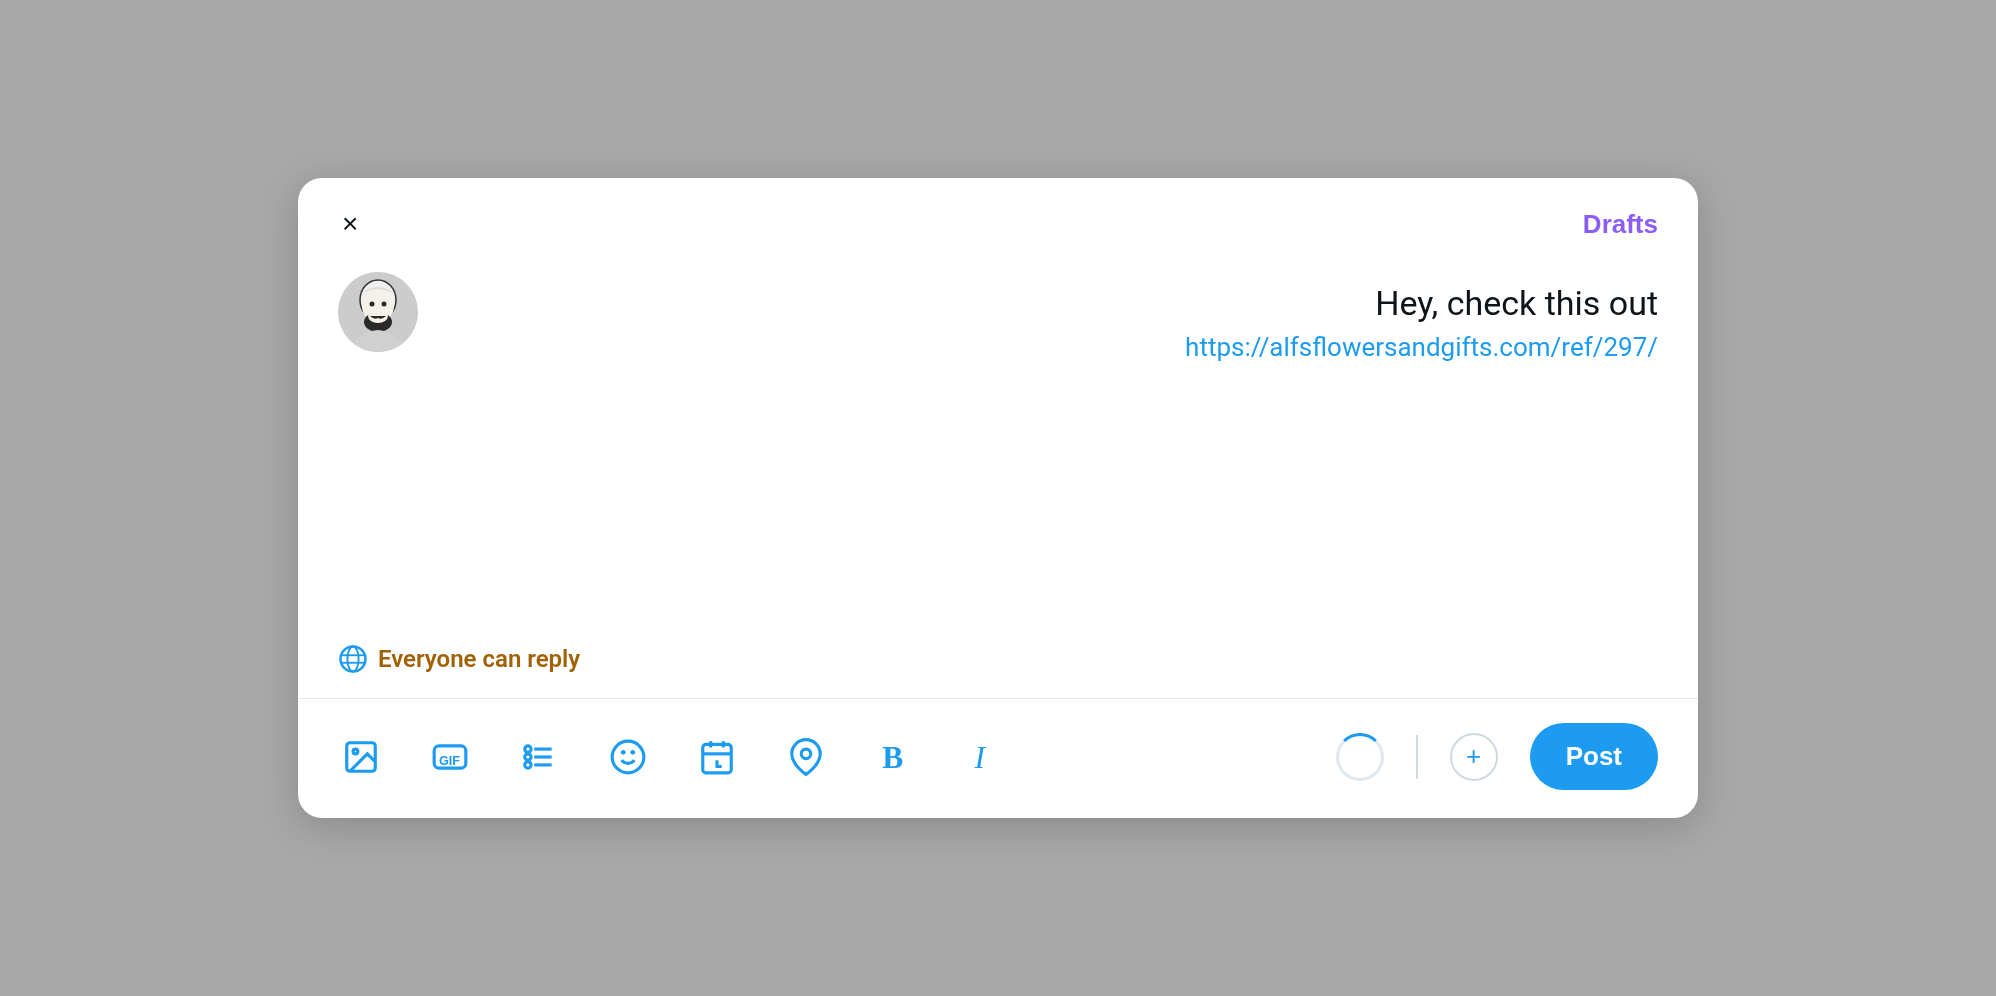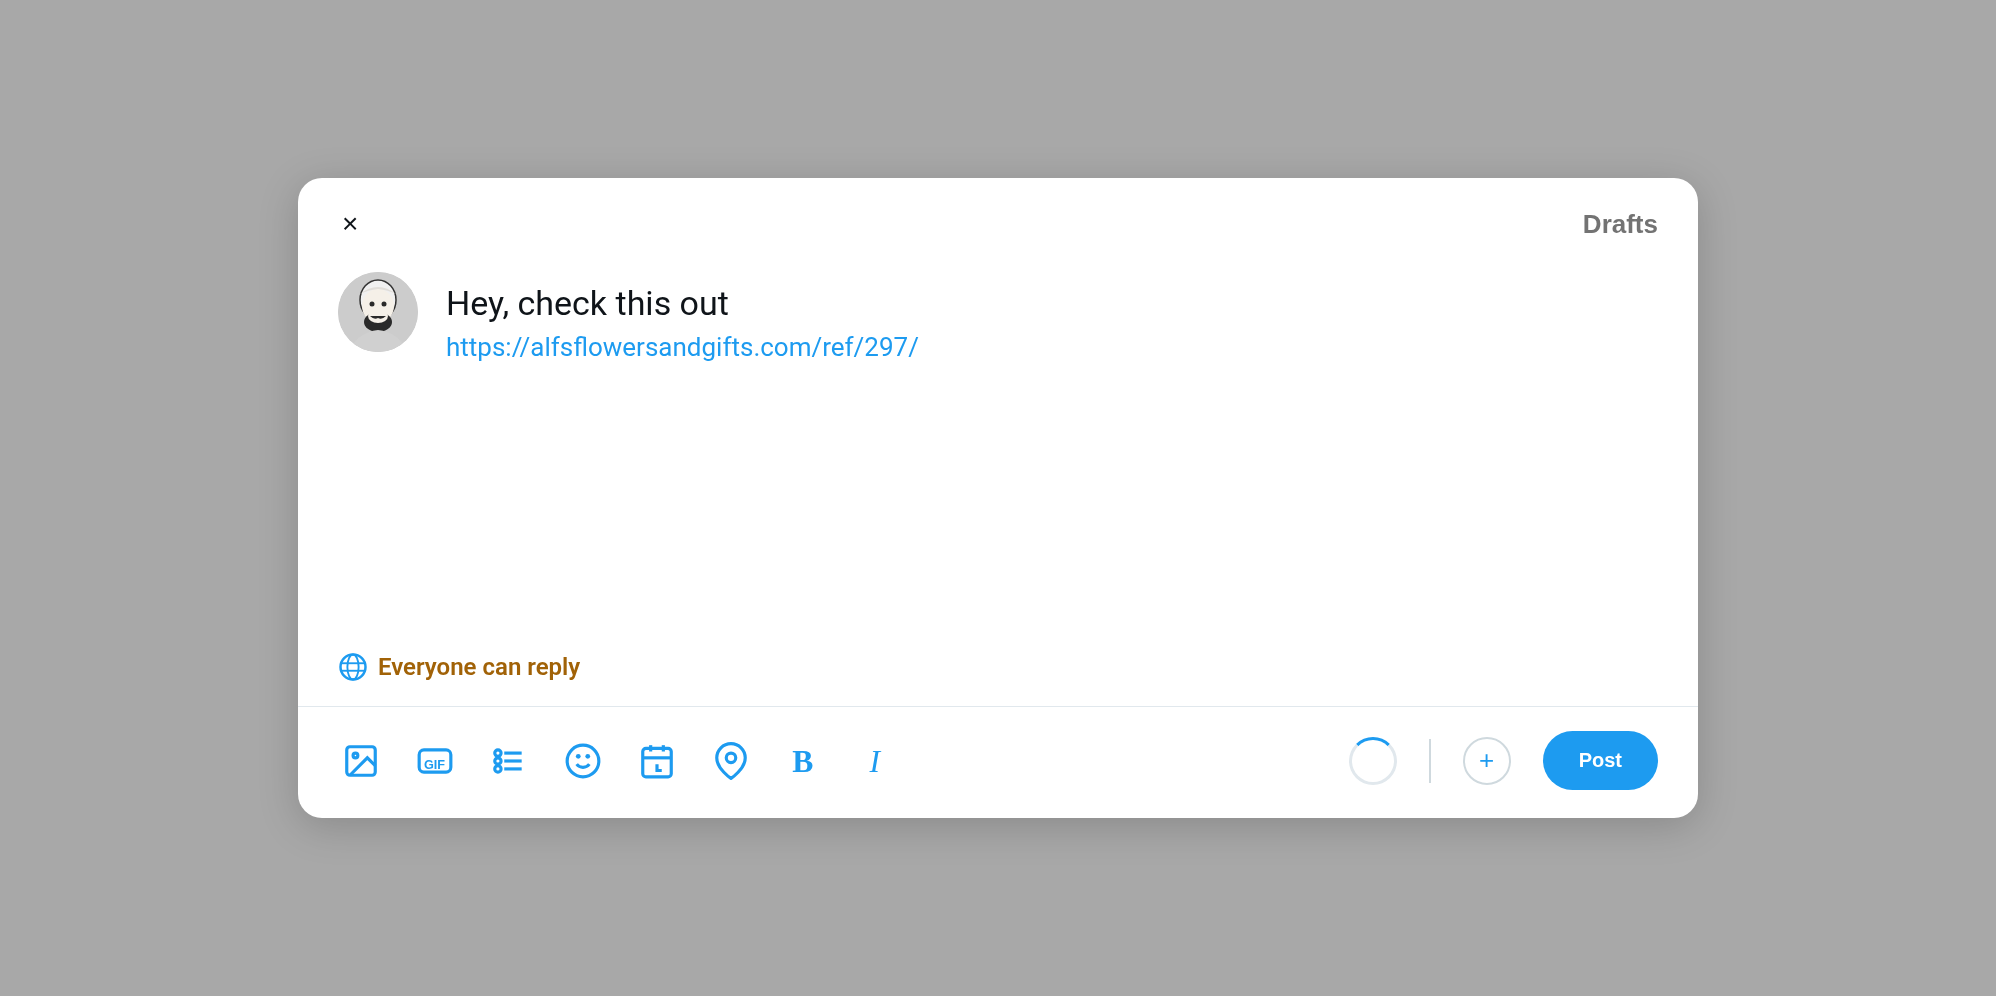--- a/index.html
+++ b/index.html
@@ -45,36 +45,37 @@
       display: flex;
       align-items: center;
     }
 
     .drafts-btn {
       background: none;
       border: none;
       cursor: pointer;
       font-size: 26px;
       font-weight: 700;
-      color: #737373;
+      color: #8b5cf6;
     }
 
     
     .modal-body {
       flex: 1;
       padding: 20px 40px 0 40px;
       display: flex;
       flex-direction: column;
     }
 
     .compose-row {
       display: flex;
       align-items: flex-start;
       gap: 28px;
       flex: 1;
+      text-align: right;
     }
 
     
     .avatar {
       width: 80px;
       height: 80px;
       border-radius: 50%;
       background: #ccc;
       flex-shrink: 0;
       display: flex;
@@ -138,21 +139,21 @@
     .toolbar {
       display: flex;
       align-items: center;
       padding: 24px 40px 28px 40px;
       gap: 0;
     }
 
     .toolbar-icons {
       display: flex;
       align-items: center;
-      gap: 28px;
+      gap: 43px;
       flex: 1;
     }
 
     .toolbar-icon-btn {
       background: none;
       border: none;
       cursor: pointer;
       color: #1d9bf0;
       display: flex;
       align-items: center;
@@ -203,21 +204,21 @@
       font-size: 26px;
       font-weight: 400;
     }
 
     .post-btn {
       background: #1d9bf0;
       color: #ffffff;
       border: none;
       border-radius: 40px;
       padding: 18px 36px;
-      font-size: 20px;
+      font-size: 26px;
       font-weight: 700;
       cursor: pointer;
       margin-left: 8px;
     }
   </style>
 </head>
 <body>
 
 <div class="modal">
 

